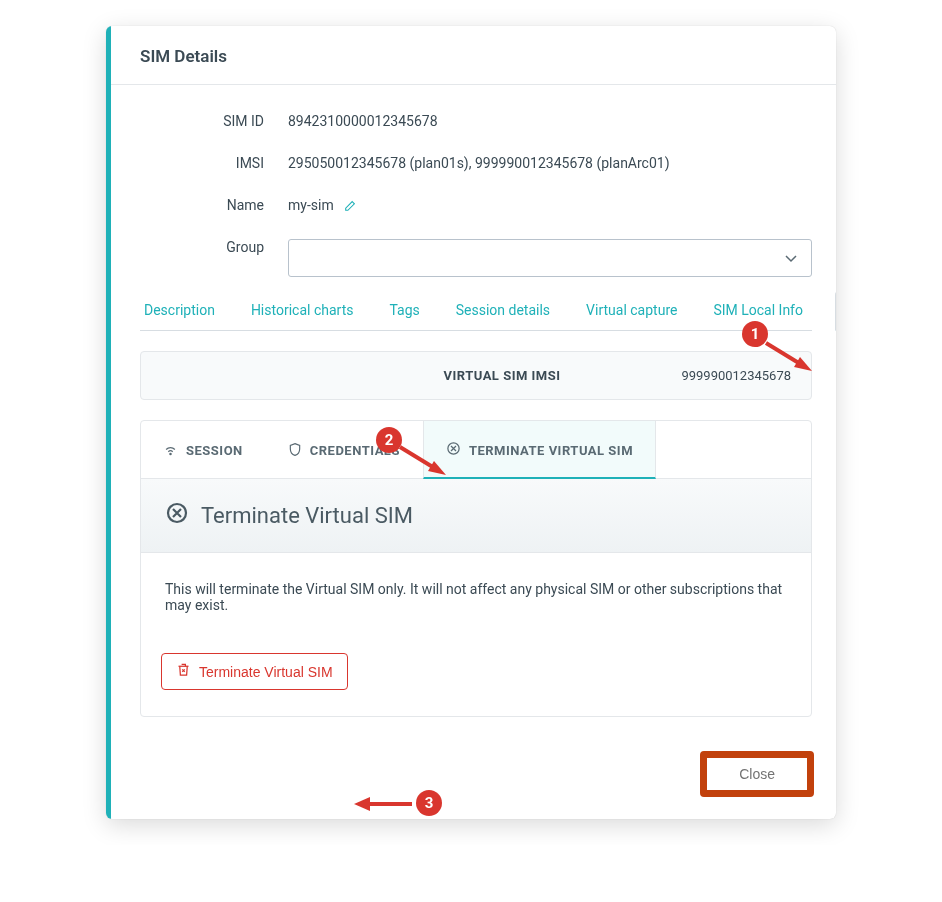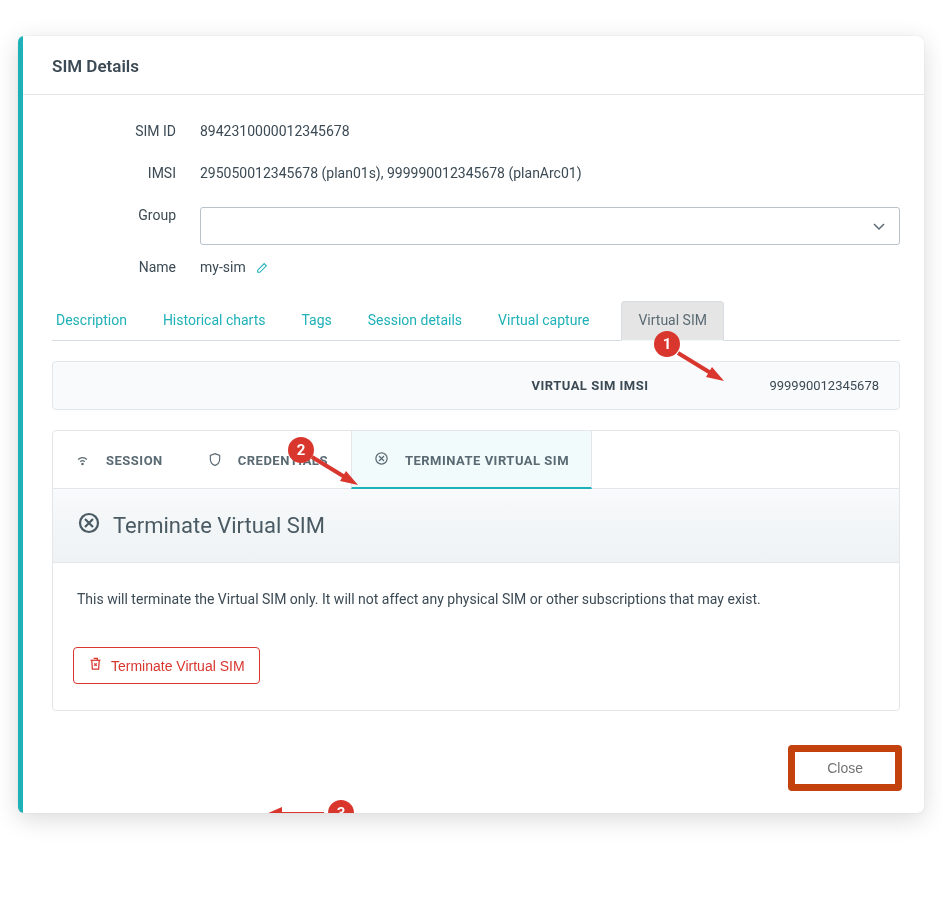--- a/index.html
+++ b/index.html
@@ -5,22 +5,22 @@
   * { box-sizing: border-box; }
   body {
     margin: 0;
     font-family: -apple-system, BlinkMacSystemFont, "Segoe UI", Roboto, "Helvetica Neue", Arial, sans-serif;
     background: #fff;
     color: #3b4a54;
     padding: 18px;
   }
   .modal {
     position: relative;
-    width: 906px;
-    margin: 18px auto;
+    width: 730px;
+    margin: 8px auto;
     background: #fff;
     border-radius: 6px;
     box-shadow: 0 6px 24px rgba(0,0,0,0.15), 0 0 1px rgba(0,0,0,0.2);
     overflow: hidden;
   }
   .teal-edge {
     position: absolute;
     left: 0; top: 0; bottom: 0;
     width: 5px;
     background: #1fb1b8;
@@ -123,21 +123,21 @@
     overflow: visible;
     background: #fff;
   }
   .subtabs {
     display: flex;
     border-bottom: 1px solid #e4e7ea;
   }
   .subtab {
     display: flex;
     align-items: center;
-    gap: 16px;
+    gap: 8px;
     padding: 20px 22px 18px 22px;
     font-size: 13px;
     font-weight: 700;
     letter-spacing: 0.5px;
     color: #5a6a73;
     cursor: pointer;
     border-right: 1px solid transparent;
     white-space: nowrap;
   }
   .subtab.active {
@@ -237,51 +237,52 @@
   <div class="modal-body" style="position:relative;">
 
     <div class="field-row">
       <div class="field-label">SIM ID</div>
       <div class="field-value">8942310000012345678</div>
     </div>
 
     <div class="field-row">
       <div class="field-label">IMSI</div>
       <div class="field-value">295050012345678 (plan01s), 999990012345678 (planArc01)</div>
-    </div>
-
-    <div class="field-row" style="margin-bottom:14px;">
-      <div class="field-label">Group</div>
-      <div class="select-box">
-        <span class="select-caret">
-          <svg width="12" height="8" viewBox="0 0 12 8">
-              <path d="M1 1l5 5 5-5" fill="none" stroke="#5a6a73" stroke-width="1.5"></path>
-            </svg>
-        </span>
-      </div>
     </div>
 
     <div class="field-row">
       <div class="field-label">Name</div>
       <div class="field-value">
         <span>my-sim</span>
         <span class="edit-icon">
           <svg width="13" height="13" viewBox="0 0 24 24" fill="none" stroke="#1fb1b8" stroke-width="2">
               <path d="M17 3l4 4-12 12H5v-4L17 3z"></path>
             </svg>
         </span>
       </div>
     </div>
 
+    <div class="field-row" style="margin-bottom:14px;">
+      <div class="field-label">Group</div>
+      <div class="select-box">
+        <span class="select-caret">
+          <svg width="12" height="8" viewBox="0 0 12 8">
+              <path d="M1 1l5 5 5-5" fill="none" stroke="#5a6a73" stroke-width="1.5"></path>
+            </svg>
+        </span>
+      </div>
+    </div>
+
     <div class="tabs-main">
       <div class="tab">Description</div>
       <div class="tab">Historical charts</div>
       <div class="tab">Tags</div>
       <div class="tab">Session details</div>
       <div class="tab">Virtual capture</div>
+      <div class="tab">SIM Local Info</div>
       <div class="tab active">Virtual SIM</div>
     </div>
 
     <div class="imsi-panel">
       <div class="lbl">VIRTUAL SIM IMSI</div>
       <div class="val">999990012345678</div>
     </div>
 
     <div class="subcard">
       <div class="subtabs">

